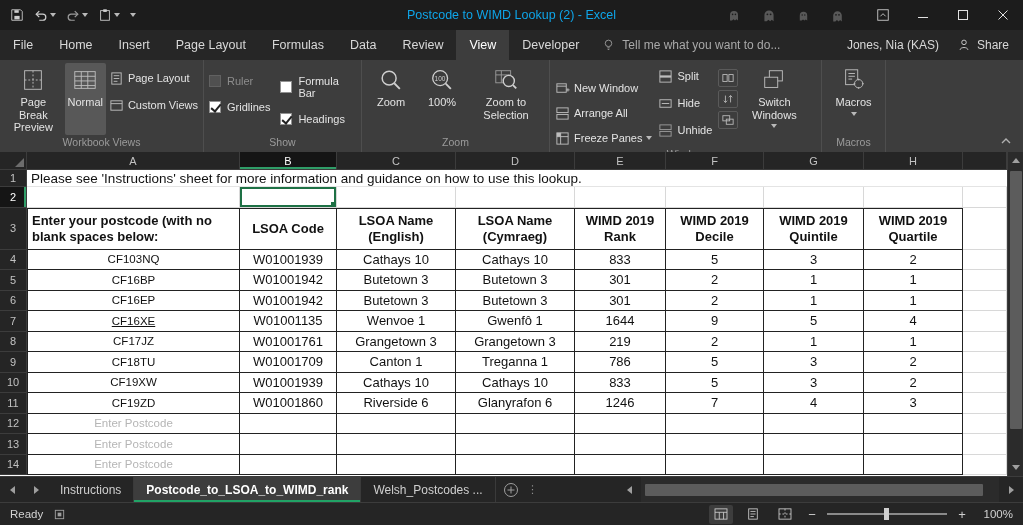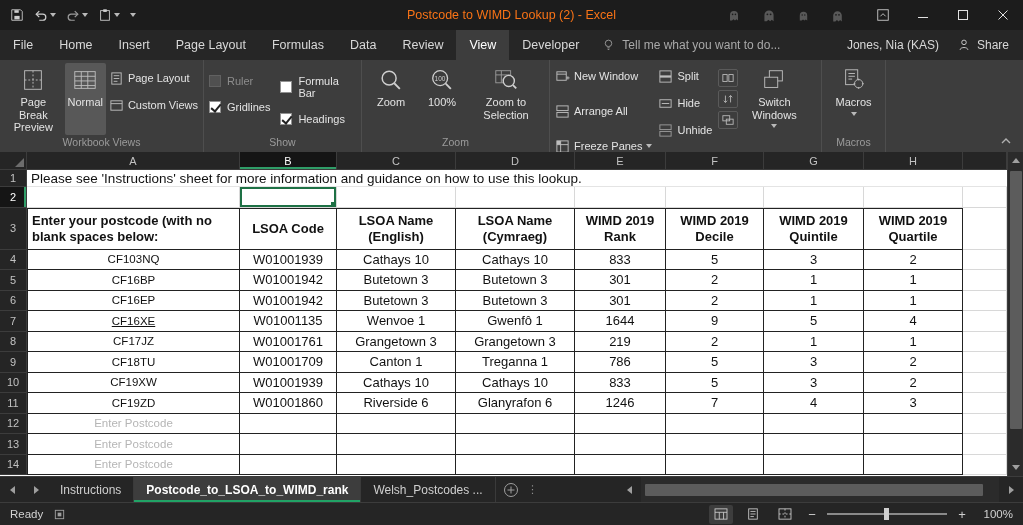--- a/index.html
+++ b/index.html
@@ -4,21 +4,21 @@
 <style>
 *{margin:0;padding:0;box-sizing:border-box;}
 html,body{width:1023px;height:525px;overflow:hidden;background:#fff;font-family:"Liberation Sans",sans-serif;}
 #app{position:relative;width:1023px;height:525px;background:#fff;}
 
 
 #titlebar{position:absolute;top:0;left:0;width:100%;height:30px;background:#1c1c1c;}
 .qat{position:absolute;left:6px;top:0;height:30px;display:flex;align-items:center;gap:2px;}
 .qat-btn{height:24px;display:flex;align-items:center;justify-content:center;padding:0 4px;gap:2px;color:#d0d0d0;}
 .caret-down{width:0;height:0;border-left:3px solid transparent;border-right:3px solid transparent;border-top:4px solid #b9b9b9;}
-#title{position:absolute;left:0;right:0;top:0;height:30px;display:flex;align-items:center;justify-content:center;color:#f97316;font-size:12.5px;pointer-events:none;}
+#title{position:absolute;left:0;right:0;top:0;height:30px;display:flex;align-items:center;justify-content:center;color:#0ea5e9;font-size:12.5px;pointer-events:none;}
 .ghosts{position:absolute;right:178px;top:0;height:30px;display:flex;align-items:center;gap:20px;opacity:.55;}
 .winctl{position:absolute;right:0;top:0;height:30px;display:flex;}
 .win-btn{width:40px;height:30px;display:flex;align-items:center;justify-content:center;}
 
 
 #tabrow{position:absolute;top:30px;left:0;width:100%;height:30px;background:#262626;display:flex;align-items:stretch;}
 #ribbon-tabs{display:flex;align-items:stretch;}
 .rtab{padding:0 13px;display:flex;align-items:center;font-size:12.5px;color:#d8d8d8;white-space:nowrap;}
 .rtab.active{background:#3d3d3d;color:#fff;}
 .tellme{display:flex;align-items:center;gap:7px;margin-left:10px;color:#a9a9a9;font-size:12px;white-space:nowrap;}
@@ -350,21 +350,21 @@
                 </svg>
               </span>
             <span>Zoom to Selection</span>
           </div>
         </div>
         <div class="rg-label">Zoom</div>
       </div>
 
       <div class="rgroup" style="width:272px">
         <div class="rg-content" style="gap:6px;">
-          <div class="rcol" style="gap:17px;padding-top:4px;">
+          <div class="rcol" style="gap:7px;padding-top:4px;margin-top:12px;">
             <div class="rbtn-small">
               <span class="ric">
                   <svg width="15" height="15" viewBox="0 0 16 16">
                     <rect x="2" y="3" width="10" height="9" fill="none" stroke="#bdbdbd"></rect>
                     <path d="M2 5.5h10" stroke="#bdbdbd"></path>
                     <path d="M12 9.5h3.5M13.75 7.75v3.5" stroke="#bdbdbd"></path>
                   </svg>
                 </span>
               <span>New Window</span>
             </div>

